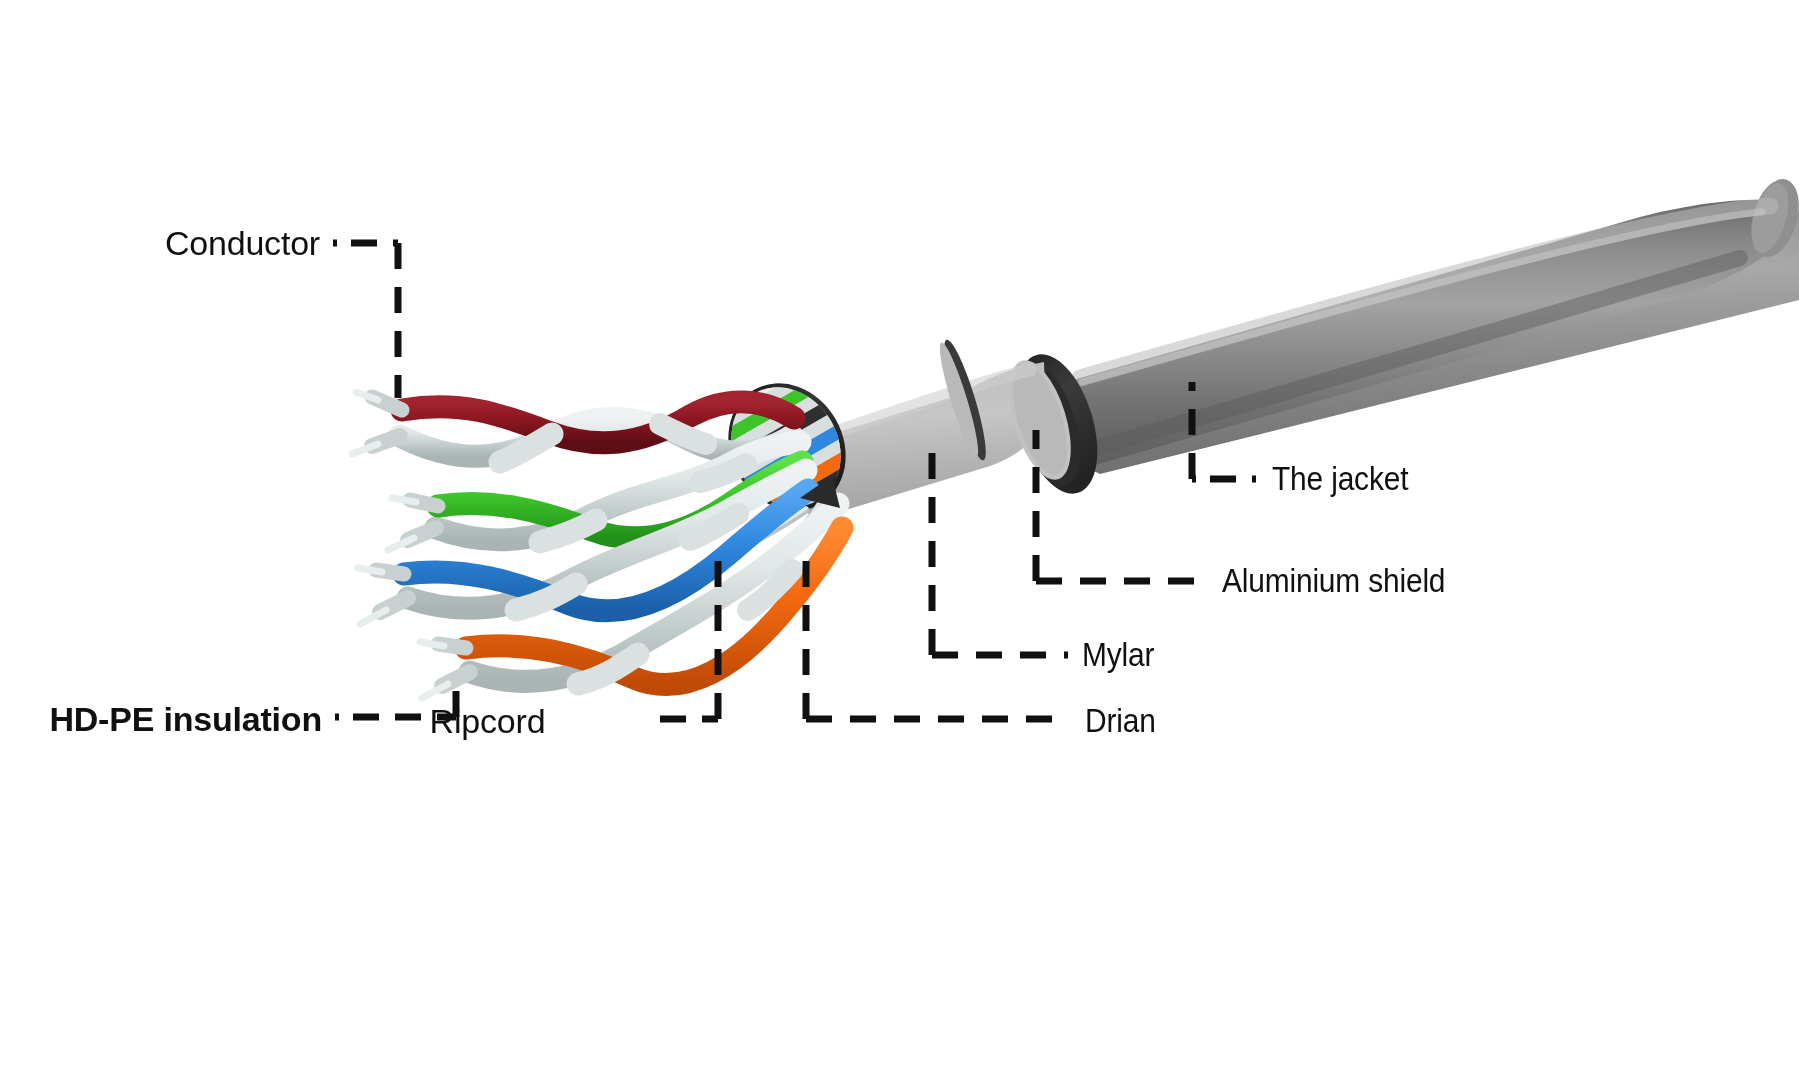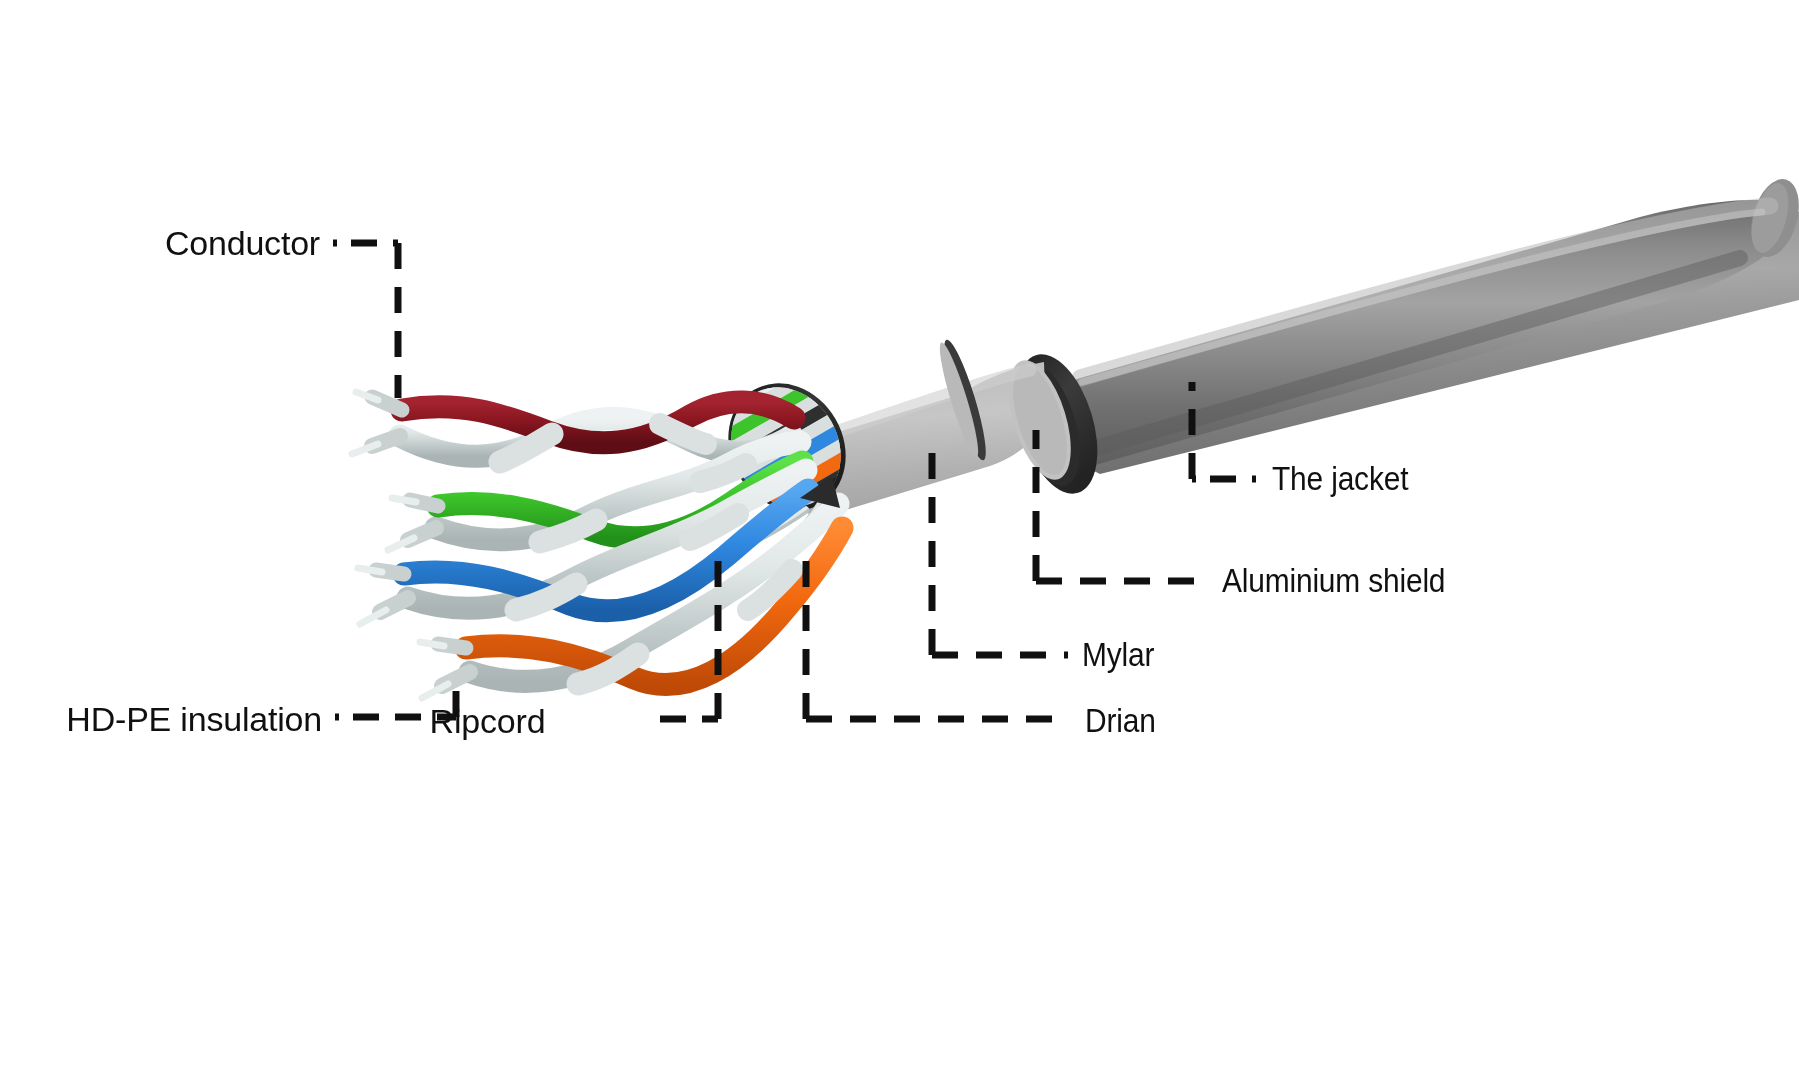--- a/index.html
+++ b/index.html
@@ -300,21 +300,21 @@
 
     <path d="M 1192 479 L 1192 382" stroke-dasharray="26 18"></path>
     <path d="M 1192 479 L 1256 479" stroke-dasharray="4 14 26 16 26 0"></path>
   </g>
 </svg>
 
 <div class="lbl r" style="left:0;width:320px;text-align:right;top:226px;transform:none;">
   <span>Conductor</span>
 </div>
 
-<div class="lbl r" style="left:0;width:322px;text-align:right;top:702px;transform:none;">
+<div class="lbl r" style="left:0;width:322px;text-align:right;top:702px;transform:none;font-weight:bold;">
   <span>HD-PE insulation</span>
 </div>
 
 <div class="lbl r" style="left:330px;width:315px;text-align:center;top:704px;transform:none;">
   <span>Ripcord</span>
 </div>
 
 <div class="lbl" style="left:1085px;top:703px;">
   <span>Drian</span>
 </div>

